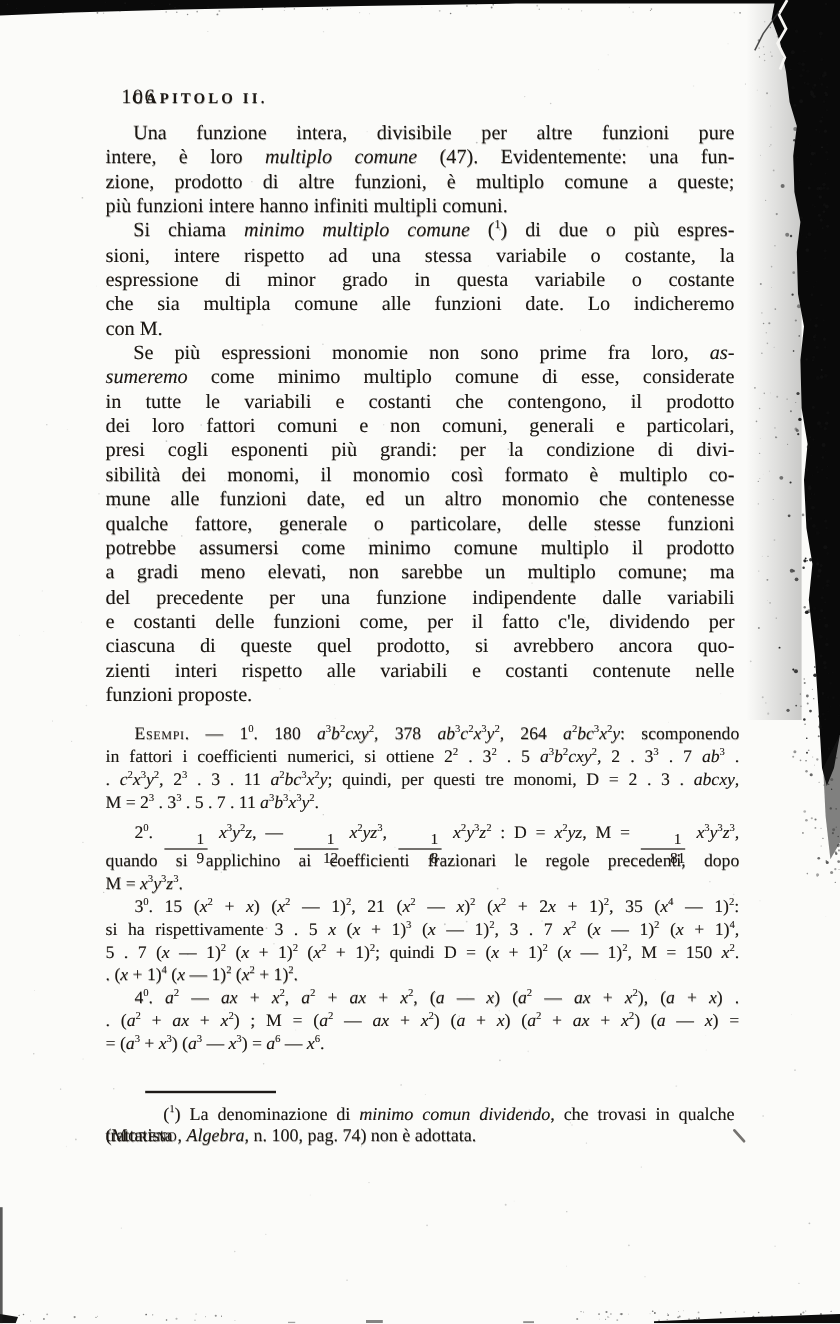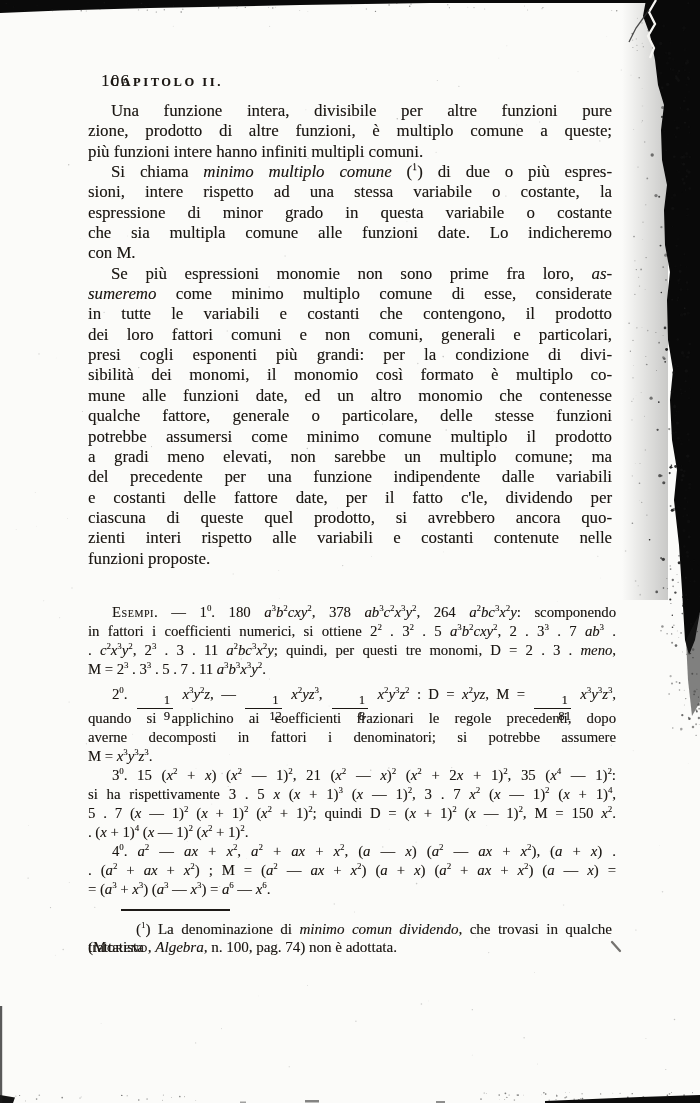--- a/index.html
+++ b/index.html
@@ -52,20 +52,21 @@
 <div class="page">
 
   <div class="pagehead">
     <span class="pagenum">106</span>
     <div class="chapter">CAPITOLO II.</div>
   </div>
 
   <div class="main">
     <div class="para">
         <div class="bline first">Una funzione intera, divisibile per altre funzioni pure</div>
+        <div class="bline">intere, è loro <i>multiplo comune</i> (47). Evidentemente: una fun-</div>
         <div class="bline">zione, prodotto di altre funzioni, è multiplo comune a queste;</div>
         <div class="bline last">più funzioni intere hanno infiniti multipli comuni.</div>
       </div>
     <div class="para">
         <div class="bline first">Si chiama <i>minimo multiplo comune</i> (<sup>1</sup>) di due o più espres-</div>
         <div class="bline">sioni, intere rispetto ad una stessa variabile o costante, la</div>
         <div class="bline">espressione di minor grado in questa variabile o costante</div>
         <div class="bline">che sia multipla comune alle funzioni date. Lo indicheremo</div>
         <div class="bline last">con M.</div>
       </div>
@@ -74,50 +75,49 @@
         <div class="bline"><i>sumeremo</i> come minimo multiplo comune di esse, considerate</div>
         <div class="bline">in tutte le variabili e costanti che contengono, il prodotto</div>
         <div class="bline">dei loro fattori comuni e non comuni, generali e particolari,</div>
         <div class="bline">presi cogli esponenti più grandi: per la condizione di divi-</div>
         <div class="bline">sibilità dei monomi, il monomio così formato è multiplo co-</div>
         <div class="bline">mune alle funzioni date, ed un altro monomio che contenesse</div>
         <div class="bline">qualche fattore, generale o particolare, delle stesse funzioni</div>
         <div class="bline">potrebbe assumersi come minimo comune multiplo il prodotto</div>
         <div class="bline">a gradi meno elevati, non sarebbe un multiplo comune; ma</div>
         <div class="bline">del precedente per una funzione indipendente dalle variabili</div>
-        <div class="bline">e costanti delle fattore date, per il fatto c'le, dividendo per</div>
+        <div class="bline">e costanti delle funzioni come, per il fatto c'le, dividendo per</div>
         <div class="bline">ciascuna di queste quel prodotto, si avrebbero ancora quo-</div>
         <div class="bline">zienti interi rispetto alle variabili e costanti contenute nelle</div>
         <div class="bline last">funzioni proposte.</div>
       </div>
   </div>
 
   <div class="examples">
     <div class="example">
         <div class="eline first"><span class="sc">Esempi</span>. — 1<sup>0</sup>. 180 <i>a</i><sup>3</sup><i>b</i><sup>2</sup><i>cxy</i><sup>2</sup>, 378 <i>ab</i><sup>3</sup><i>c</i><sup>2</sup><i>x</i><sup>3</sup><i>y</i><sup>2</sup>, 264 <i>a</i><sup>2</sup><i>bc</i><sup>3</sup><i>x</i><sup>2</sup><i>y</i>: scomponendo</div>
         <div class="eline">in fattori i coefficienti numerici, si ottiene 2<sup>2</sup> . 3<sup>2</sup> . 5 <i>a</i><sup>3</sup><i>b</i><sup>2</sup><i>cxy</i><sup>2</sup>, 2 . 3<sup>3</sup> . 7 <i>ab</i><sup>3</sup> .</div>
-        <div class="eline">. <i>c</i><sup>2</sup><i>x</i><sup>3</sup><i>y</i><sup>2</sup>, 2<sup>3</sup> . 3 . 11 <i>a</i><sup>2</sup><i>bc</i><sup>3</sup><i>x</i><sup>2</sup><i>y</i>; quindi, per questi tre monomi, D = 2 . 3 . <i>meno</i>,</div>
+        <div class="eline">. <i>c</i><sup>2</sup><i>x</i><sup>3</sup><i>y</i><sup>2</sup>, 2<sup>3</sup> . 3 . 11 <i>a</i><sup>2</sup><i>bc</i><sup>3</sup><i>x</i><sup>2</sup><i>y</i>; quindi, per questi tre monomi, D = 2 . 3 . <i>abcxy</i>,</div>
         <div class="eline last">M = 2<sup>3</sup> . 3<sup>3</sup> . 5 . 7 . 11 <i>a</i><sup>3</sup><i>b</i><sup>3</sup><i>x</i><sup>3</sup><i>y</i><sup>2</sup>.</div>
       </div>
     <div class="example">
         <div class="eline first tall">2<sup>0</sup>. <span class="frac">
             <span class="fn">1</span>
             <span class="fd">9</span>
           </span> <i>x</i><sup>3</sup><i>y</i><sup>2</sup><i>z</i>, — <span class="frac">
             <span class="fn">1</span>
             <span class="fd">12</span>
           </span> <i>x</i><sup>2</sup><i>yz</i><sup>3</sup>, <span class="frac">
             <span class="fn">1</span>
             <span class="fd">8</span>
           </span> <i>x</i><sup>2</sup><i>y</i><sup>3</sup><i>z</i><sup>2</sup> : D = <i>x</i><sup>2</sup><i>yz</i>, M = <span class="frac">
             <span class="fn">1</span>
             <span class="fd">81</span>
           </span> <i>x</i><sup>3</sup><i>y</i><sup>3</sup><i>z</i><sup>3</sup>,</div>
         <div class="eline">quando si applichino ai coefficienti frazionari le regole precedenti, dopo</div>
-        <div class="eline">averne decomposti in fattori i denominatori; si potrebbe assumere</div>
         <div class="eline last">M = <i>x</i><sup>3</sup><i>y</i><sup>3</sup><i>z</i><sup>3</sup>.</div>
       </div>
     <div class="example">
         <div class="eline first">3<sup>0</sup>. 15 (<i>x</i><sup>2</sup> + <i>x</i>) (<i>x</i><sup>2</sup> — 1)<sup>2</sup>, 21 (<i>x</i><sup>2</sup> — <i>x</i>)<sup>2</sup> (<i>x</i><sup>2</sup> + 2<i>x</i> + 1)<sup>2</sup>, 35 (<i>x</i><sup>4</sup> — 1)<sup>2</sup>:</div>
         <div class="eline">si ha rispettivamente 3 . 5 <i>x</i> (<i>x</i> + 1)<sup>3</sup> (<i>x</i> — 1)<sup>2</sup>, 3 . 7 <i>x</i><sup>2</sup> (<i>x</i> — 1)<sup>2</sup> (<i>x</i> + 1)<sup>4</sup>,</div>
         <div class="eline">5 . 7 (<i>x</i> — 1)<sup>2</sup> (<i>x</i> + 1)<sup>2</sup> (<i>x</i><sup>2</sup> + 1)<sup>2</sup>; quindi D = (<i>x</i> + 1)<sup>2</sup> (<i>x</i> — 1)<sup>2</sup>, M = 150 <i>x</i><sup>2</sup>.</div>
         <div class="eline last">. (<i>x</i> + 1)<sup>4</sup> (<i>x</i> — 1)<sup>2</sup> (<i>x</i><sup>2</sup> + 1)<sup>2</sup>.</div>
       </div>
     <div class="example">
         <div class="eline first">4<sup>0</sup>. <i>a</i><sup>2</sup> — <i>ax</i> + <i>x</i><sup>2</sup>, <i>a</i><sup>2</sup> + <i>ax</i> + <i>x</i><sup>2</sup>, (<i>a</i> — <i>x</i>) (<i>a</i><sup>2</sup> — <i>ax</i> + <i>x</i><sup>2</sup>), (<i>a</i> + <i>x</i>) .</div>

